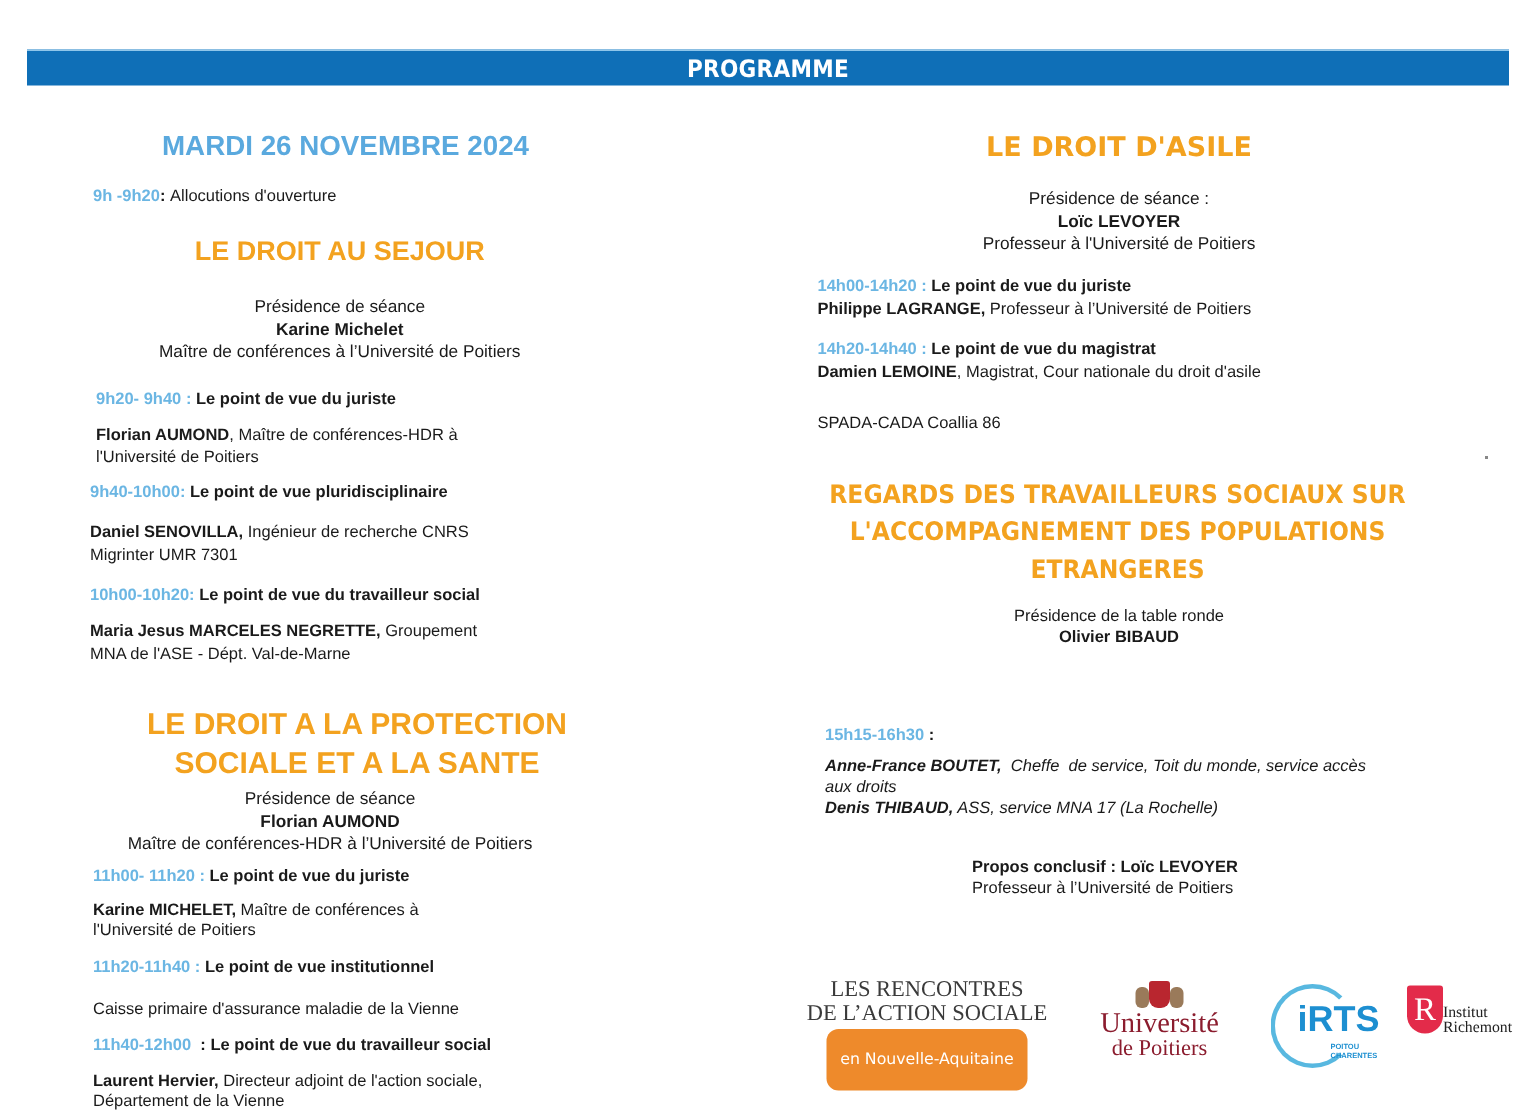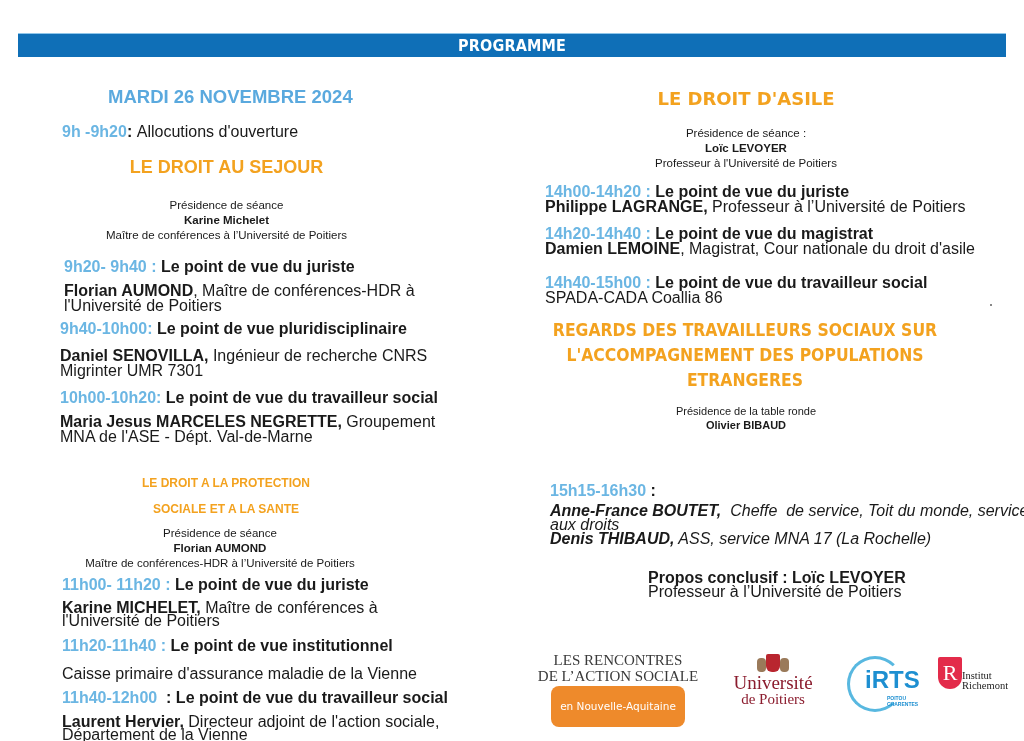--- a/index.html
+++ b/index.html
@@ -7,21 +7,21 @@
          font-family:"Liberation Sans", sans-serif; color:#1a1a1a; }
   .banner { position:absolute; left:18px; top:33px; width:988px; height:23px;
             background:#0f6fb7; border-top:1px solid #8fc6ea; }
   .banner-title { position:absolute; left:0; right:0; top:2px; text-align:center;
                   color:#ffffff; font-weight:bold; font-size:16px; letter-spacing:0.2px;
                   font-family:"DejaVu Sans", sans-serif; transform:scaleX(0.9); }
   .abs { position:absolute; }
   .date { left:108px; top:86px; font-size:18.5px; font-weight:bold; color:#5aa9de; }
   .h-orange { font-weight:bold; color:#f3a21f; text-align:center; }
   .center { text-align:center; font-size:11.5px; line-height:15px; }
-  .txt { font-size:16px; line-height:15px; }
+  .txt { font-size:11px; line-height:15px; }
   .time { color:#6bb6e3; font-weight:bold; }
   .bold { font-weight:bold; }
   .line { white-space:nowrap; }
   .dot { position:absolute; left:990px; top:304px; width:2px; height:2px; background:#888; }
 
   
   .rencontres { left:537px; top:652px; width:162px; text-align:center;
                 font-family:"Liberation Serif", serif; color:#3a3a3a; font-size:15px; line-height:16px; }
   .rencontres-pill { display:inline-block; margin-top:2px; background:#ee8a2b; color:#fff;
                      border-radius:8px; padding:13px 9px; font-family:"DejaVu Sans", sans-serif;
@@ -79,21 +79,21 @@
   <div class="line" style="margin-top:12px;"><span class="bold">Daniel SENOVILLA,</span><span> Ingénieur de recherche CNRS</span></div>
   <div class="line">Migrinter UMR 7301</div>
 </div>
 
 <div class="abs txt" style="left:60px; top:390px; width:340px;">
   <div class="line"><span class="time">10h00-10h20</span><span class="time">: </span><span class="bold">Le point de vue du travailleur social</span></div>
   <div class="line" style="margin-top:9px;"><span class="bold">Maria Jesus MARCELES NEGRETTE,</span><span> Groupement</span></div>
   <div class="line">MNA de l'ASE - Dépt. Val-de-Marne</div>
 </div>
 
-<div class="abs h-orange" style="left:36px; width:380px; top:470px; font-size:12px; line-height:26px;">
+<div class="abs h-orange" style="left:48px; width:380px; top:470px; font-size:20px; line-height:26px;">
   <div>LE DROIT A LA PROTECTION</div>
   <div>SOCIALE ET A LA SANTE</div>
 </div>
 
 <div class="abs center" style="left:30px; width:380px; top:526px;">
   <div>Présidence de séance</div>
   <div class="bold">Florian AUMOND</div>
   <div>Maître de conférences-HDR à l’Université de Poitiers</div>
 </div>
 
@@ -126,21 +126,20 @@
   <div class="line"><span class="time">14h00-14h20</span><span class="time"> : </span><span class="bold">Le point de vue du juriste</span></div>
   <div class="line"><span class="bold">Philippe LAGRANGE,</span><span> Professeur à l’Université de Poitiers</span></div>
 </div>
 
 <div class="abs txt" style="left:545px; top:226px;">
   <div class="line"><span class="time">14h20-14h40</span><span class="time"> : </span><span class="bold">Le point de vue du magistrat</span></div>
   <div class="line"><span class="bold">Damien LEMOINE</span><span>, Magistrat, Cour nationale du droit d'asile</span></div>
 </div>
 
 <div class="abs txt" style="left:545px; top:275px;">
-  <div class="line"><span class="time">14h40-15h00</span><span class="time"> : </span><span class="bold">Le point de vue du travailleur social</span></div>
   <div class="line">SPADA-CADA Coallia 86</div>
 </div>
 
 <div class="dot"></div>
 
 <div class="abs h-orange" style="left:530px; width:430px; top:318px; font-size:17px; line-height:25px; font-family:'DejaVu Sans', sans-serif; transform:scaleX(0.92); transform-origin:center top;">
   <div class="line">REGARDS DES TRAVAILLEURS SOCIAUX SUR</div>
   <div class="line">L'ACCOMPAGNEMENT DES POPULATIONS</div>
   <div class="line">ETRANGERES</div>
 </div>

